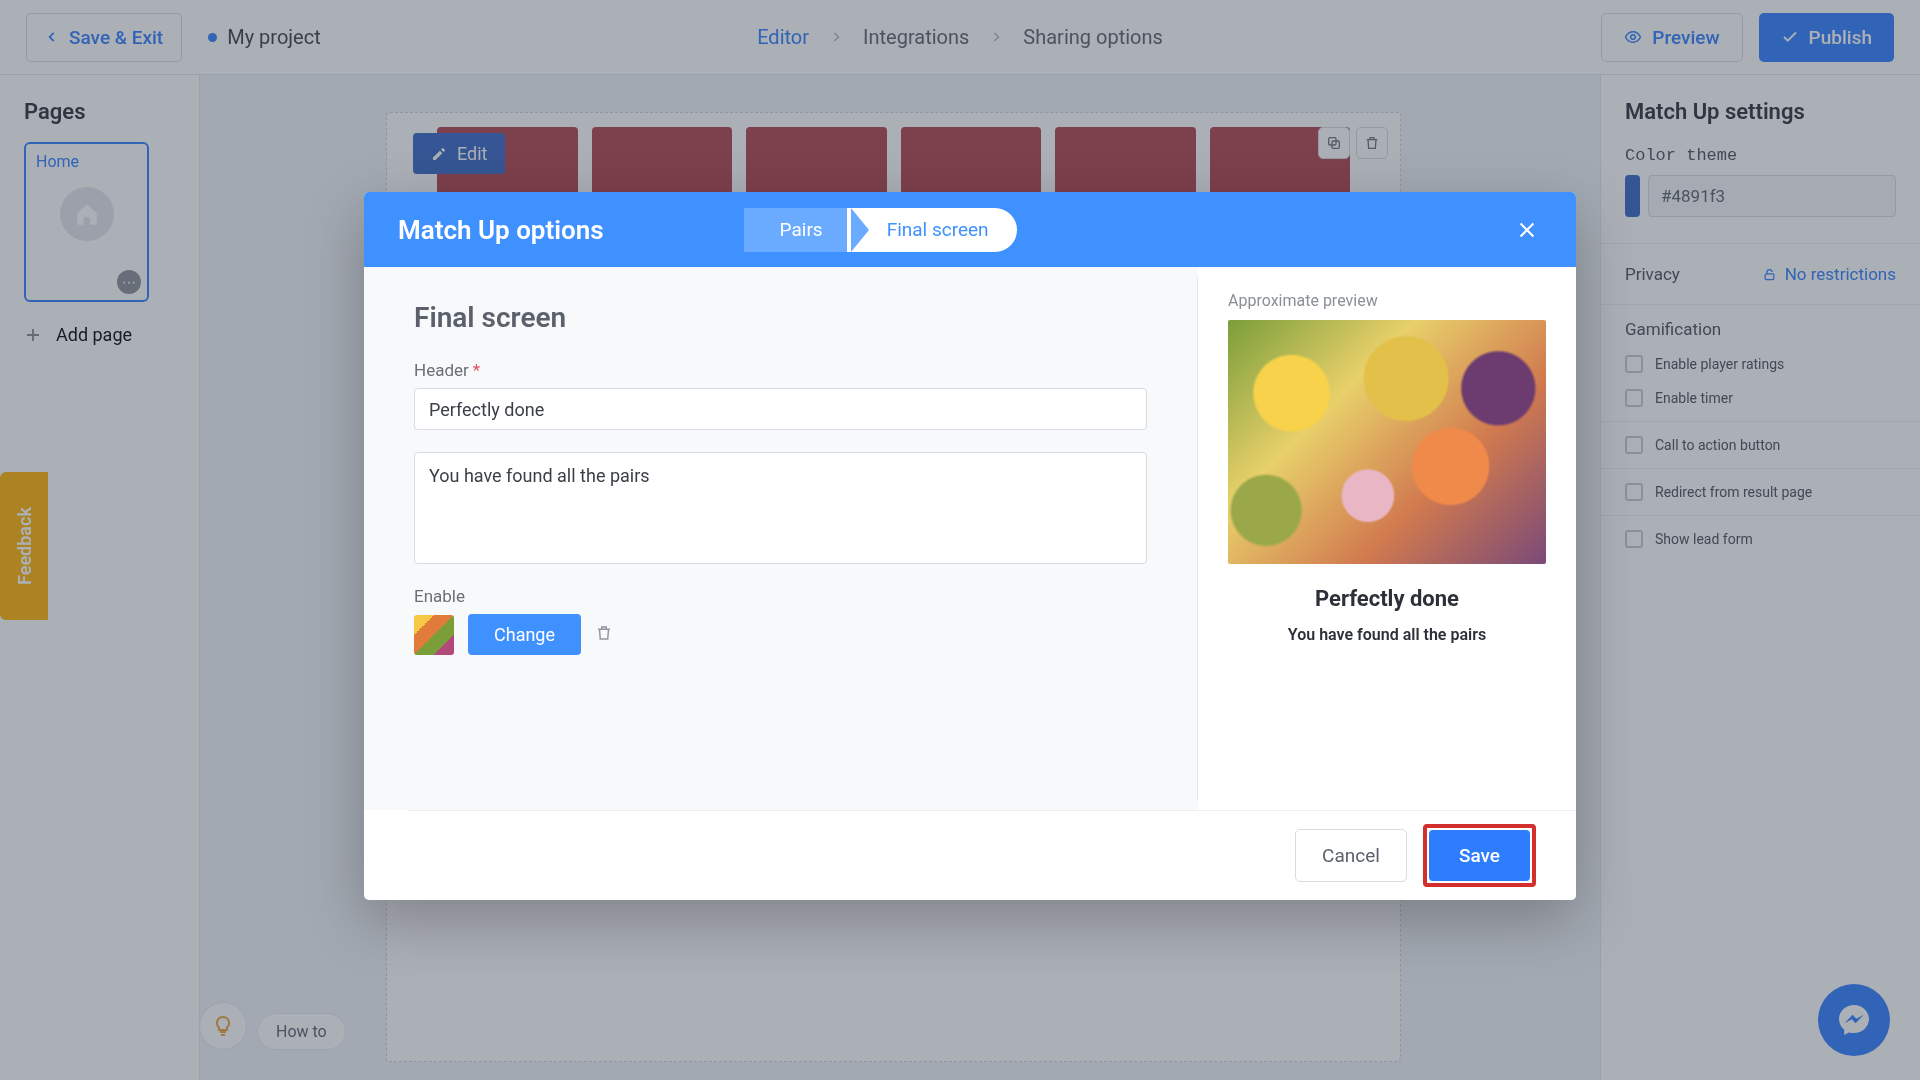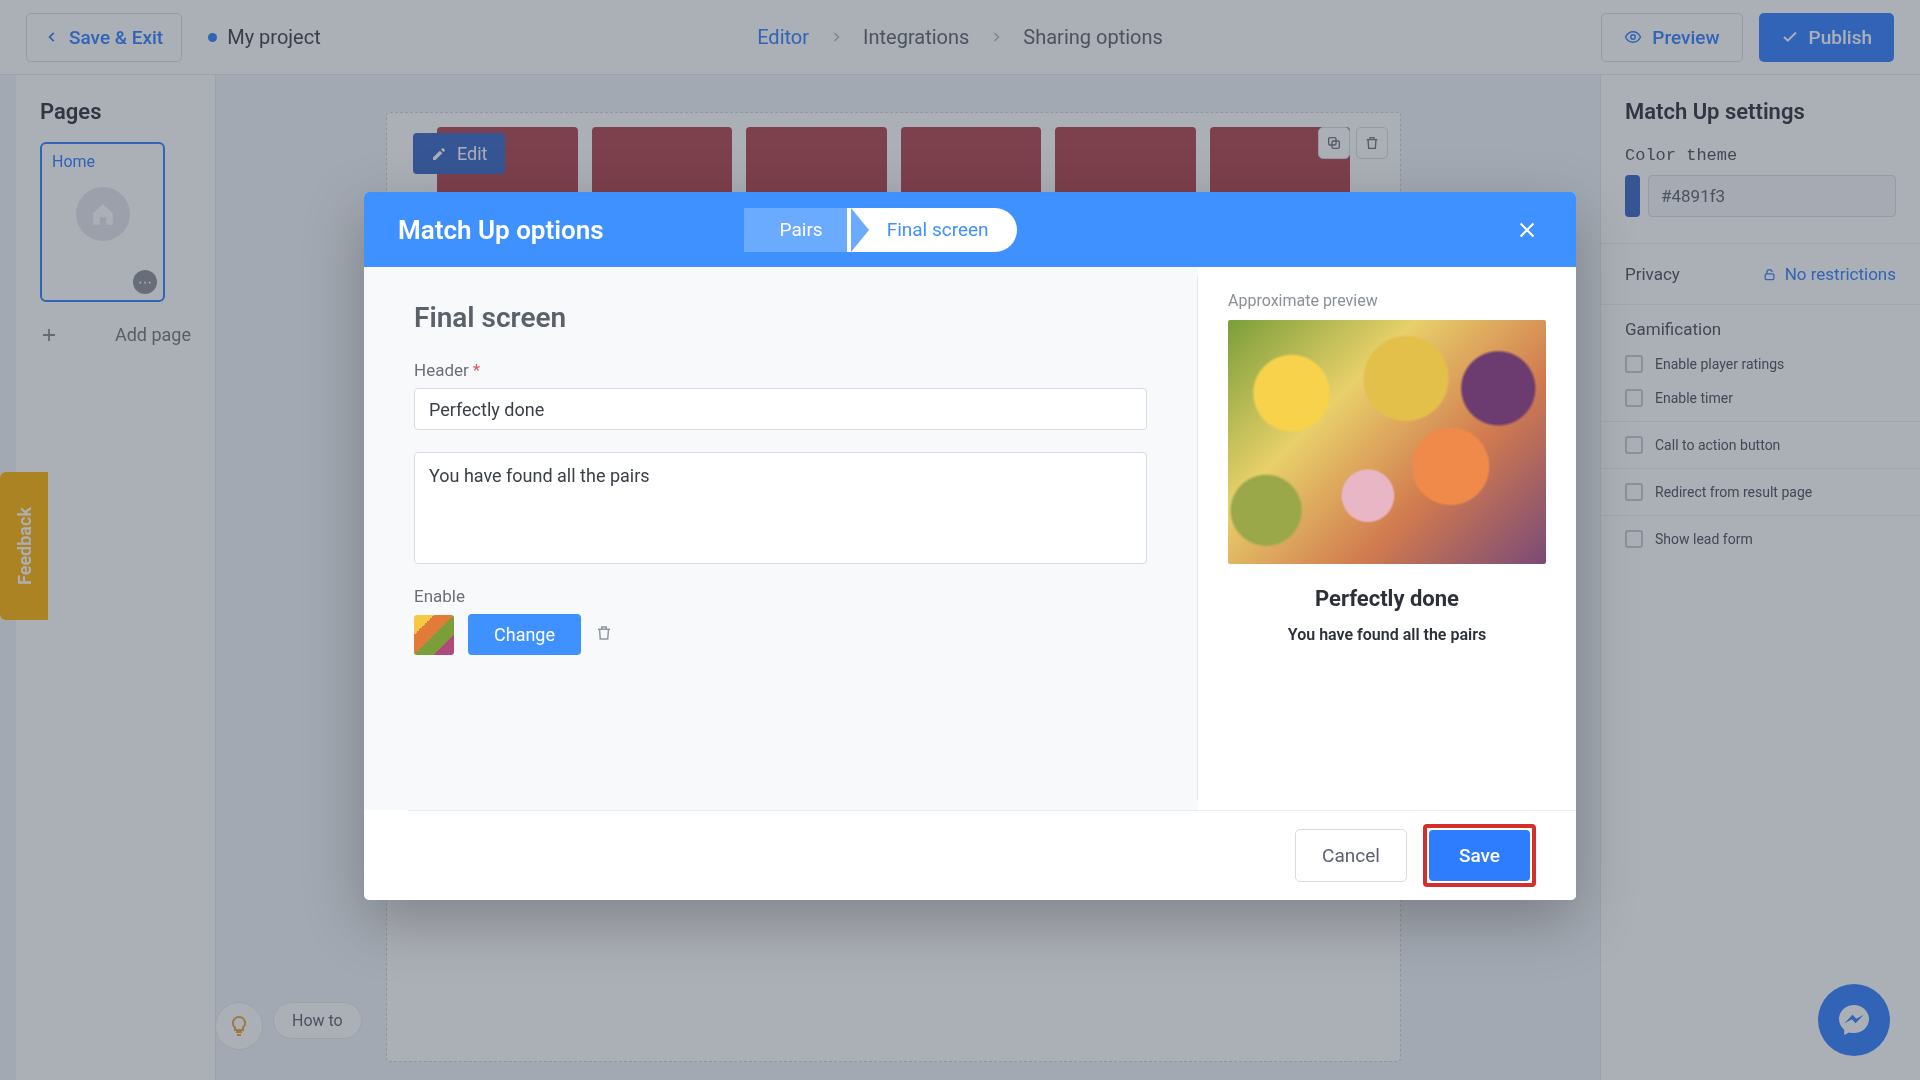--- a/index.html
+++ b/index.html
@@ -13,28 +13,28 @@
 .proj .dot { width: 9px; height: 9px; border-radius: 50%; background: #2e7dff; }
 .crumbs { position: absolute; left: 50%; transform: translateX(-50%); display: flex; align-items: center; gap: 20px; font-size: 20px; color: #5b616b; }
 .crumbs .active { color: #2e7dff; }
 .crumbs svg { width: 14px; height: 14px; stroke: #b3b8c2; }
 .topbar-right { margin-left: auto; display: flex; gap: 16px; }
 .btn-preview { border: 1px solid #d7dbe3; border-radius: 5px; background: #fff; color: #2e7dff; font-size: 19px; padding: 12px 22px; display: inline-flex; align-items: center; gap: 10px; font-weight: 500; }
 .btn-publish { border: none; border-radius: 5px; background: #2e7dff; color: #fff; font-size: 19px; padding: 12px 22px; display: inline-flex; align-items: center; gap: 10px; font-weight: 500; }
 .btn-preview svg, .btn-publish svg { width: 18px; height: 18px; }
 
 
-.left-side { position: absolute; top: 75px; left: 16px; bottom: 0; width: 200px; background: #fff; border-right: 1px solid #e6e8ee; padding: 24px; }
+.left-side { position: absolute; top: 75px; left: 0; bottom: 0; width: 200px; background: #fff; border-right: 1px solid #e6e8ee; padding: 24px; }
 .left-side h2 { font-size: 22px; font-weight: 600; color: #2c3038; margin-bottom: 18px; }
 .page-thumb { width: 125px; height: 160px; border: 2px solid #2e7dff; border-radius: 6px; padding: 8px 10px; position: relative; }
 .page-thumb .name { color: #2e7dff; font-size: 16px; }
 .page-thumb .circle { width: 54px; height: 54px; border-radius: 50%; background: #e3e6ec; margin: 16px auto 0; display: flex; align-items: center; justify-content: center; }
 .page-thumb .circle svg { width: 26px; height: 26px; fill: #fff; }
 .page-thumb .more { position: absolute; bottom: 6px; right: 6px; width: 24px; height: 24px; border-radius: 50%; background: #8a8f98; color: #fff; font-size: 14px; display: flex; align-items: center; justify-content: center; }
-.add-page { margin-top: 22px; display: flex; align-items: center; gap: 20px; color: #737373; font-size: 18px; justify-content: space-between; }
+.add-page { margin-top: 22px; display: flex; align-items: center; gap: 14px; color: #000000; font-size: 18px; }
 .add-page svg { width: 18px; height: 18px; stroke: #868b94; }
 
 
 .right-side { position: absolute; top: 75px; right: 0; bottom: 0; width: 320px; background: #fff; border-left: 1px solid #e6e8ee; padding: 24px; }
 .right-side h2 { font-size: 22px; font-weight: 600; color: #2c3038; margin-bottom: 22px; }
 .rs-label { font-size: 17px; color: #4a4f58; margin-bottom: 10px; font-family: Liberation Mono, monospace; }
 .color-row { display: flex; gap: 8px; align-items: center; margin-bottom: 26px; }
 .swatch { width: 42px; height: 42px; background: #3464c4; border-radius: 4px; }
 .color-input { flex: 1; height: 42px; border: 1px solid #d7dbe3; border-radius: 4px; background: #f6f7fa; padding: 0 12px; font-size: 17px; color: #5b616b; }
 .rs-row { display: flex; justify-content: space-between; align-items: center; padding: 14px 0; font-size: 17px; color: #4a4f58; }
@@ -48,21 +48,21 @@
 
 .canvas { position: absolute; top: 112px; left: 386px; width: 1015px; height: 950px; background: #fff; border: 1px dashed #cfd3db; border-radius: 4px; }
 .cards-row { position: absolute; top: 14px; left: 50px; right: 50px; display: flex; gap: 14px; }
 .card { flex: 1; height: 70px; background: #b0404a; border-radius: 4px; }
 .edit-tag { position: absolute; top: 20px; left: 26px; background: #3464c4; color: #fff; border-radius: 4px; padding: 10px 18px; display: inline-flex; align-items: center; gap: 10px; font-size: 18px; }
 .edit-tag svg { width: 16px; height: 16px; }
 .card-icons { position: absolute; top: 14px; right: 12px; display: flex; gap: 6px; }
 .card-icons .ib { width: 32px; height: 32px; border: 1px solid #d7dbe3; border-radius: 5px; background: #fff; display: flex; align-items: center; justify-content: center; }
 
 
-.howto { position: absolute; left: 215px; bottom: 30px; display: flex; align-items: flex-start; gap: 10px; }
+.howto { position: absolute; left: 199px; bottom: 30px; display: flex; align-items: flex-end; gap: 10px; }
 .howto .bulb { width: 48px; height: 48px; border-radius: 50%; background: #fff; border: 1px solid #e6e8ee; display: flex; align-items: center; justify-content: center; color: #e8a33b; }
 .howto .pill { background: #fff; border: 1px solid #e6e8ee; border-radius: 999px; padding: 8px 18px; font-size: 16px; color: #5b616b; }
 
 
 .feedback { position: absolute; left: 0; top: 472px; width: 48px; height: 148px; background: #ffb400; color: #fff; writing-mode: vertical-rl; transform: rotate(180deg); display: flex; align-items: center; justify-content: center; font-size: 18px; font-weight: 600; border-radius: 0 6px 6px 0; }
 
 
 .chat { position: absolute; right: 30px; bottom: 24px; width: 72px; height: 72px; border-radius: 50%; background: #2e7dff; display: flex; align-items: center; justify-content: center; }
 .chat svg { width: 36px; height: 36px; }
 

